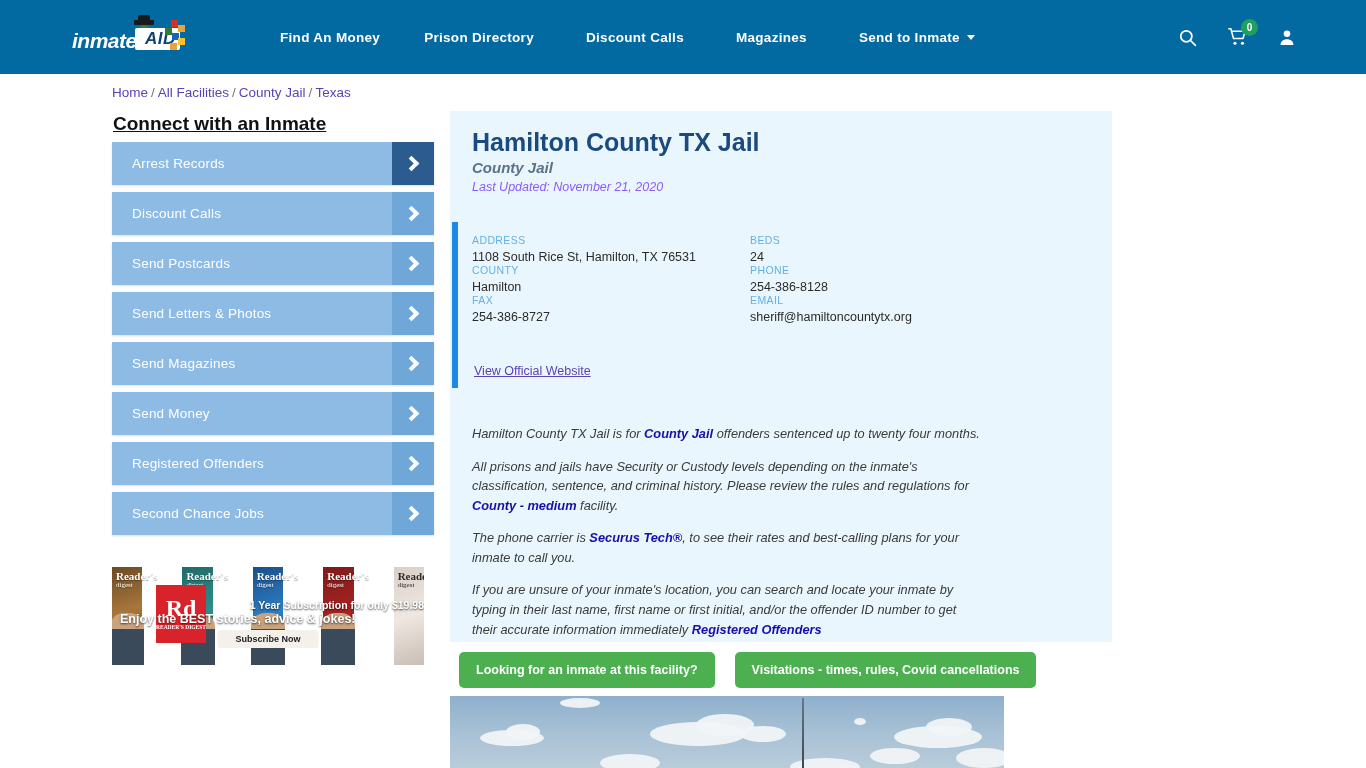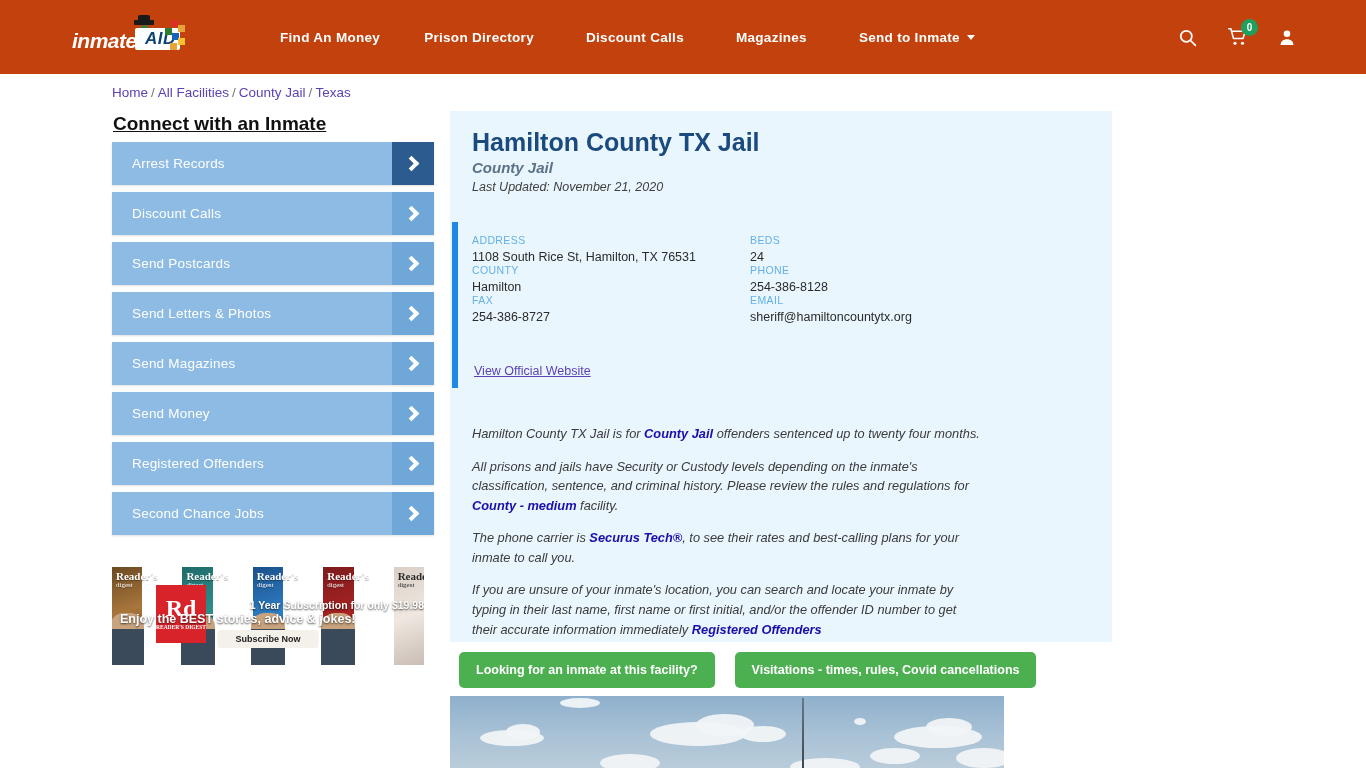--- a/index.html
+++ b/index.html
@@ -7,21 +7,21 @@
     width: 1366px; height: 768px;
     background: #ffffff;
     font-family: "Liberation Sans", sans-serif;
     overflow: hidden;
   }
 
   
   .header {
     position: absolute; left: 0; top: 0;
     width: 1366px; height: 74px;
-    background: #c2410c;
+    background: #0369a1;
     display: flex; align-items: center;
   }
   .logo-wrap {
     position: absolute; left: 72px; top: 18px;
     width: 122px; height: 40px;
     display: flex; align-items: center;
   }
   .logo-text {
     font-size: 21px; font-weight: bold; font-style: italic;
     color: #ffffff; letter-spacing: -0.5px;
@@ -185,21 +185,21 @@
   .card-title {
     position: absolute; left: 22px; top: 17px;
     font-size: 25px; font-weight: bold; color: #1b4a7e;
   }
   .card-sub {
     position: absolute; left: 22px; top: 48px;
     font-size: 15px; font-weight: bold; font-style: italic; color: #5b7287;
   }
   .card-upd {
     position: absolute; left: 22px; top: 69px;
-    font-size: 12.5px; font-style: italic; color: #404040;
+    font-size: 12.5px; font-style: italic; color: #8b5cf6;
   }
 
   .accent-bar {
     position: absolute; left: 2px; top: 111px;
     width: 6px; height: 166px; background: #1e88e5;
   }
   .info-grid {
     position: absolute; left: 22px; top: 123px;
     width: 510px;
     display: grid; grid-template-columns: 278px 1fr;

